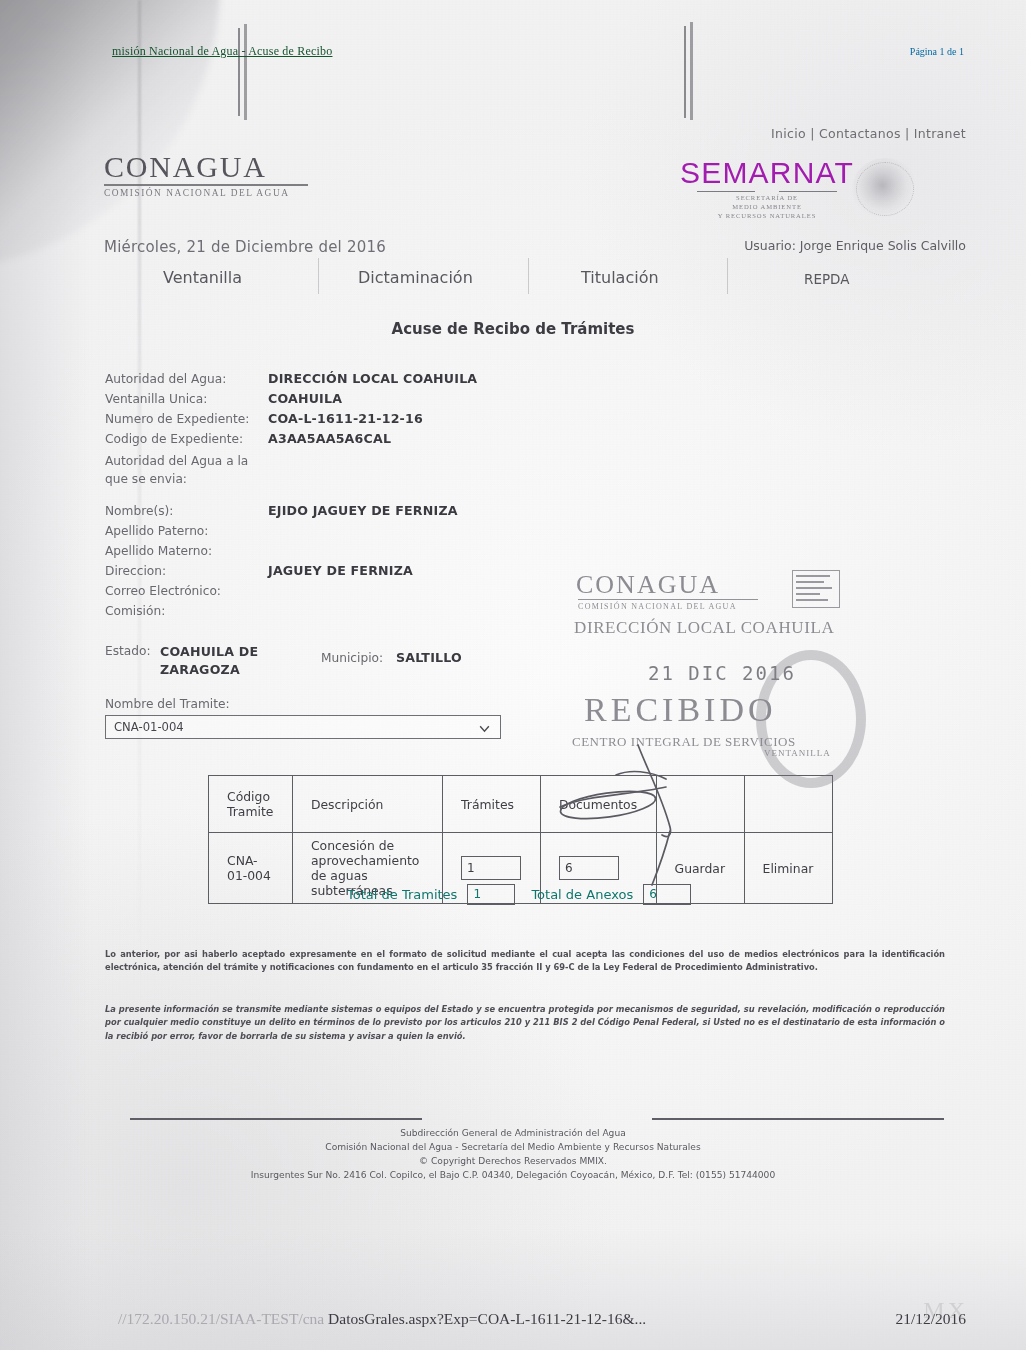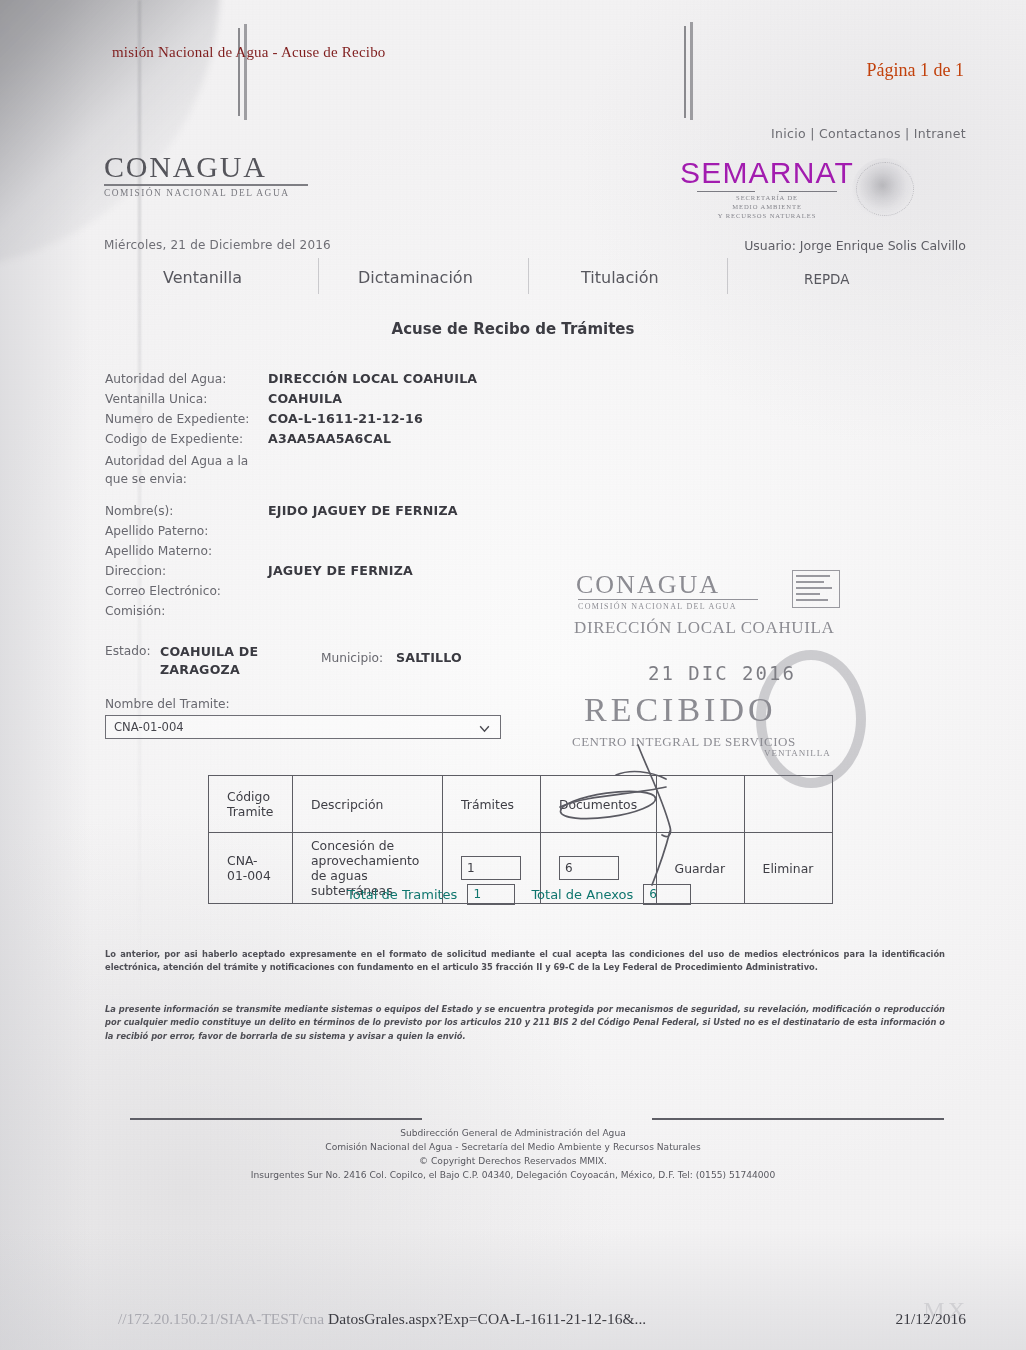--- a/index.html
+++ b/index.html
@@ -44,30 +44,30 @@
     background:linear-gradient(180deg, rgba(150,150,155,.40), rgba(170,170,175,.22) 40%, rgba(255,255,255,0));
     filter:blur(1.2px);
   }
   .streak{position:absolute;pointer-events:none;background:rgba(70,70,76,.60);filter:blur(.6px);}
   
   #content{position:absolute;inset:0;color:#4a4a4f;}
   .txt{position:absolute;white-space:pre;}
   .serif{font-family:"Liberation Serif", serif;}
   .sans{font-family:"DejaVu Sans", sans-serif;}
   
-  #print-head{top:44px;left:112px;font-size:15px;color:#7f1d1d;letter-spacing:.2px;}
-  #print-page{top:46px;right:62px;font-size:18px;color:#c2410c;margin-top:14px;}
+  #print-head{top:44px;left:112px;font-size:12px;color:#14532d;letter-spacing:.2px;text-decoration:underline;}
+  #print-page{top:46px;right:62px;font-size:10px;color:#0369a1;}
   
   #toplinks{top:126px;right:60px;font-size:12.5px;color:#6d6d73;letter-spacing:.3px;}
   
   #conagua-wrap{position:absolute;left:104px;top:152px;}
   #conagua-word{font-family:"Liberation Serif", serif;font-size:30px;letter-spacing:1.8px;color:#55555b;line-height:1;}
   #conagua-rule{height:1.6px;background:#6a6a70;margin:2px 0 2px 0;width:204px;opacity:.85;}
   #conagua-sub{font-family:"Liberation Serif", serif;font-size:9.4px;letter-spacing:1.5px;color:#7a7a80;}
-  #fecha{top:238px;left:104px;font-size:12px;color:#6e6e75;letter-spacing:.2px;}
+  #fecha{top:238px;left:104px;font-size:15px;color:#6e6e75;letter-spacing:.2px;}
   
   #semarnat-wrap{position:absolute;left:680px;top:158px;text-align:center;}
   #semarnat-word{font-family:Liberation Sans, sans-serif;font-size:30px;letter-spacing:1.2px;color:#a21caf;line-height:1;}
   .sem-rules{display:flex;justify-content:center;gap:24px;margin:3px 0 2px;}
   .sem-rules span{display:block;width:58px;height:1.3px;background:#7b7b82;}
   #semarnat-sub{font-family:"Liberation Serif", serif;font-size:6.6px;letter-spacing:.9px;color:#86868d;line-height:1.35;}
   #eagle{position:absolute;left:852px;top:158px;width:66px;height:62px;border-radius:50%;
     background:
       radial-gradient(circle at 46% 44%, rgba(118,118,126,.50) 0%, rgba(150,150,158,.34) 26%, rgba(190,190,197,.20) 48%, rgba(255,255,255,0) 66%);
     filter:blur(.5px);opacity:.85;}

